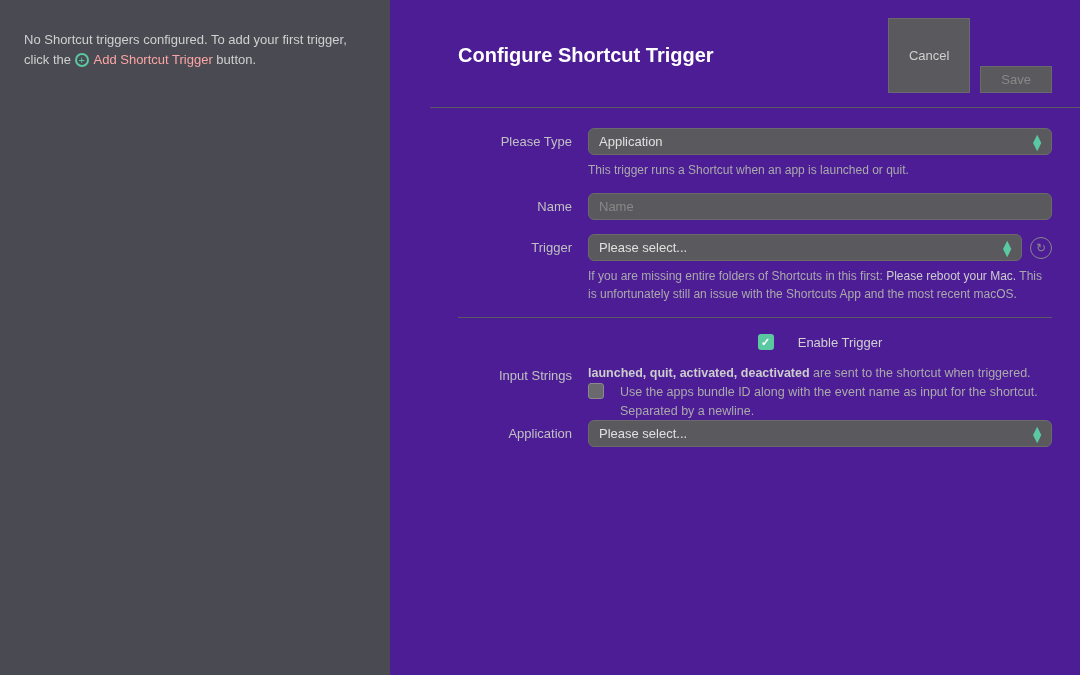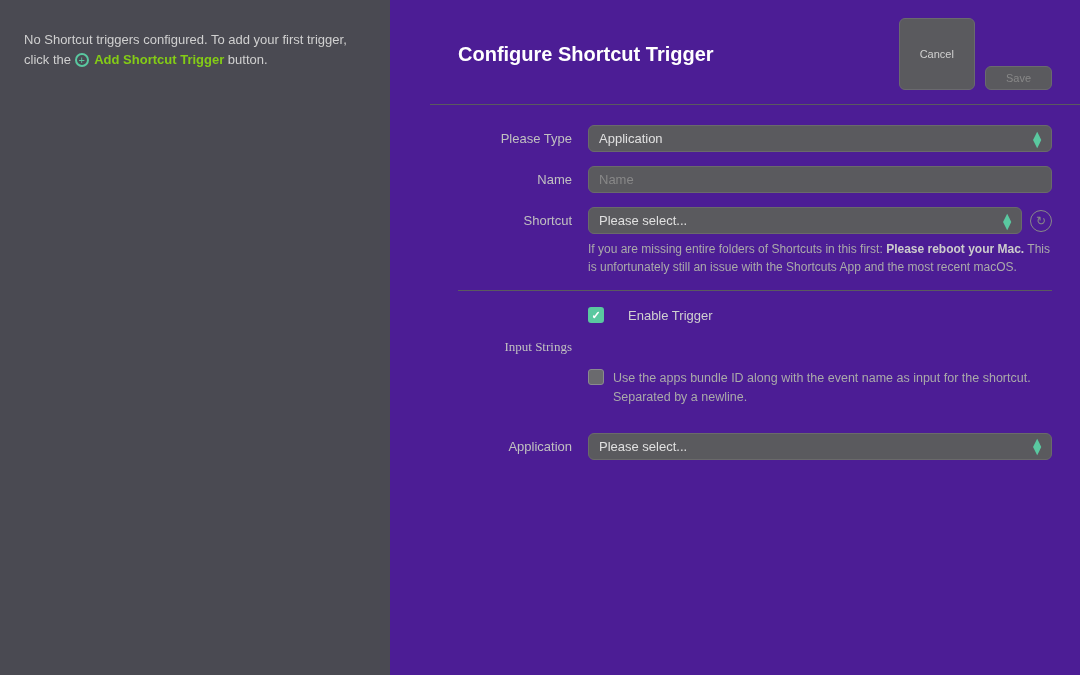--- a/index.html
+++ b/index.html
@@ -29,22 +29,22 @@
       border-radius: 50%;
       border: 2px solid #5ac8a0;
       color: #5ac8a0;
       font-size: 11px;
       line-height: 10px;
       text-align: center;
       vertical-align: middle;
       margin-right: 2px;
     }
     .left-panel .bold-green {
-      color: #84cc16;
-      font-weight: bold;
+      color: #fca5a5;
+      font-weight: normal;
     }
 
     
     .right-panel {
       flex: 1;
       height: 675px;
       background: #4c1d95;
       display: flex;
       flex-direction: column;
       padding-left: 40px;
@@ -62,22 +62,22 @@
       font-size: 20px;
       font-weight: bold;
       color: #ffffff;
     }
     .header-buttons {
       display: flex;
       gap: 10px;
     }
     .btn {
       padding: 5px 20px;
-      border-radius: 6px;
-      font-size: 11px;
+      border-radius: 0;
+      font-size: 13px;
       font-weight: 500;
       cursor: pointer;
       border: 1px solid #6a6a6e;
       background: #5a5a5e;
       color: #d0d0d0;
     }
     .btn-save {
       background: #5a5a5e;
       color: #888;
       margin-top: 48px;
@@ -156,40 +156,41 @@
     }
     .input-text::placeholder { color: #888; }
 
     .hint-text {
       font-size: 12px;
       color: #aaaaaa;
       margin-top: 6px;
       line-height: 1.5;
     }
     .hint-text .bold {
-      font-weight: bold;
+      font-weight: normal;
       color: #cccccc;
     }
 
     .divider {
       height: 1px;
       background: #5a5a5e;
       margin: 12px 0 16px 0;
     }
 
     
     .checkbox-section {
       margin-left: 130px;
       margin-bottom: 14px;
     }
     .checkbox-row {
       display: flex;
       align-items: center;
       margin-bottom: 10px;
       gap: 24px;
+      justify-content: center;
     }
     .checkbox-teal {
       width: 16px;
       height: 16px;
       background: #5ac8a0;
       border-radius: 3px;
       display: flex;
       align-items: center;
       justify-content: center;
       flex-shrink: 0;
@@ -225,22 +226,20 @@
       justify-content: center;
       font-size: 11px;
       cursor: pointer;
       margin-left: 4px;
       flex-shrink: 0;
     }
 
     .input-strings-row {
       display: flex;
       align-items: flex-end;
-      margin-bottom: 14px;
-      font-family: Liberation Serif, serif;
     }
     .input-strings-label {
       width: 130px;
       min-width: 130px;
       text-align: right;
       padding-right: 16px;
       color: #c0c0c0;
       font-size: 13px;
       padding-top: 2px;
       font-weight: 500;
@@ -253,22 +252,22 @@
     }
     .input-strings-text .bold {
       font-weight: bold;
       color: #cccccc;
     }
 
     .bundle-checkbox-row {
       margin-left: 130px;
       display: flex;
       align-items: flex-start;
-      gap: 9px;
-      margin-bottom: 26px;
+      gap: 16px;
+      margin-bottom: 0;
     }
     .bundle-text {
       font-size: 12.5px;
       color: #aaaaaa;
       line-height: 1.5;
     }
 
     .circle-info-btn {
       width: 22px;
       height: 22px;
@@ -313,32 +312,33 @@
       <div class="form-control-wrap">
         <div class="select-wrapper">
           <select>
             <option>Application</option>
           </select>
           <div class="select-arrow">
             <span>▲</span>
             <span>▼</span>
           </div>
         </div>
+        <div class="hint-text">This trigger runs a Shortcut when an app is launched or quit.</div>
       </div>
     </div>
 
     <div class="form-row">
       <div class="form-label">Name</div>
       <div class="form-control-wrap">
         <input type="text" class="input-text" placeholder="Name" style="">
       </div>
     </div>
 
     <div class="form-row">
-      <div class="form-label">Shortcut</div>
+      <div class="form-label">Trigger</div>
       <div class="form-control-wrap">
         <div class="select-wrap">
           <div class="select-wrapper">
             <select>
               <option>Please select...</option>
             </select>
             <div class="select-arrow">
               <span>▲</span>
               <span>▼</span>
             </div>
@@ -357,20 +357,23 @@
 
     <div class="checkbox-section">
       <div class="checkbox-row">
         <div class="checkbox-teal"></div>
         <span class="checkbox-label">Enable Trigger</span>
       </div>
     </div>
 
     <div class="input-strings-row">
       <div class="input-strings-label">Input Strings</div>
+      <div class="input-strings-text">
+        <span class="bold">launched, quit, activated, deactivated</span><span> are sent to the shortcut when triggered.</span>
+      </div>
     </div>
 
     <div class="bundle-checkbox-row">
       <div class="checkbox-gray"></div>
       <span class="bundle-text">Use the apps bundle ID along with the event name as input for the shortcut. Separated by a newline.</span>
     </div>
 
     <div class="form-row">
       <div class="form-label">Application</div>
       <div class="form-control-wrap">

